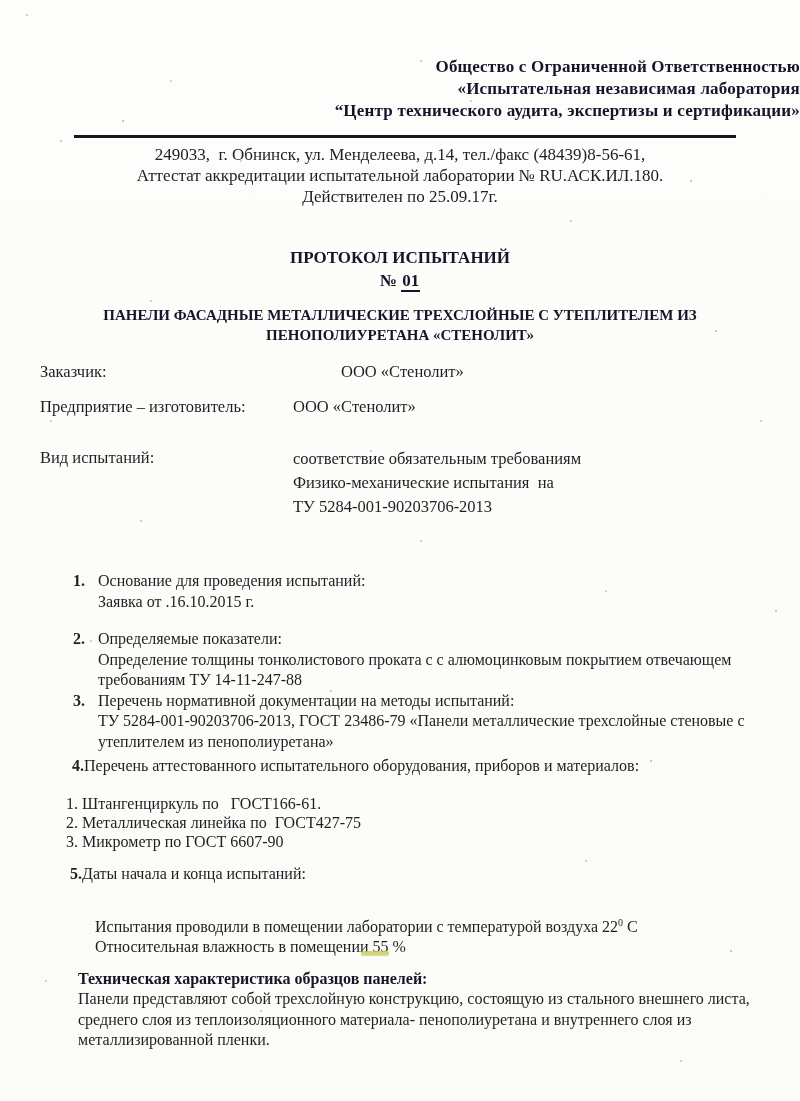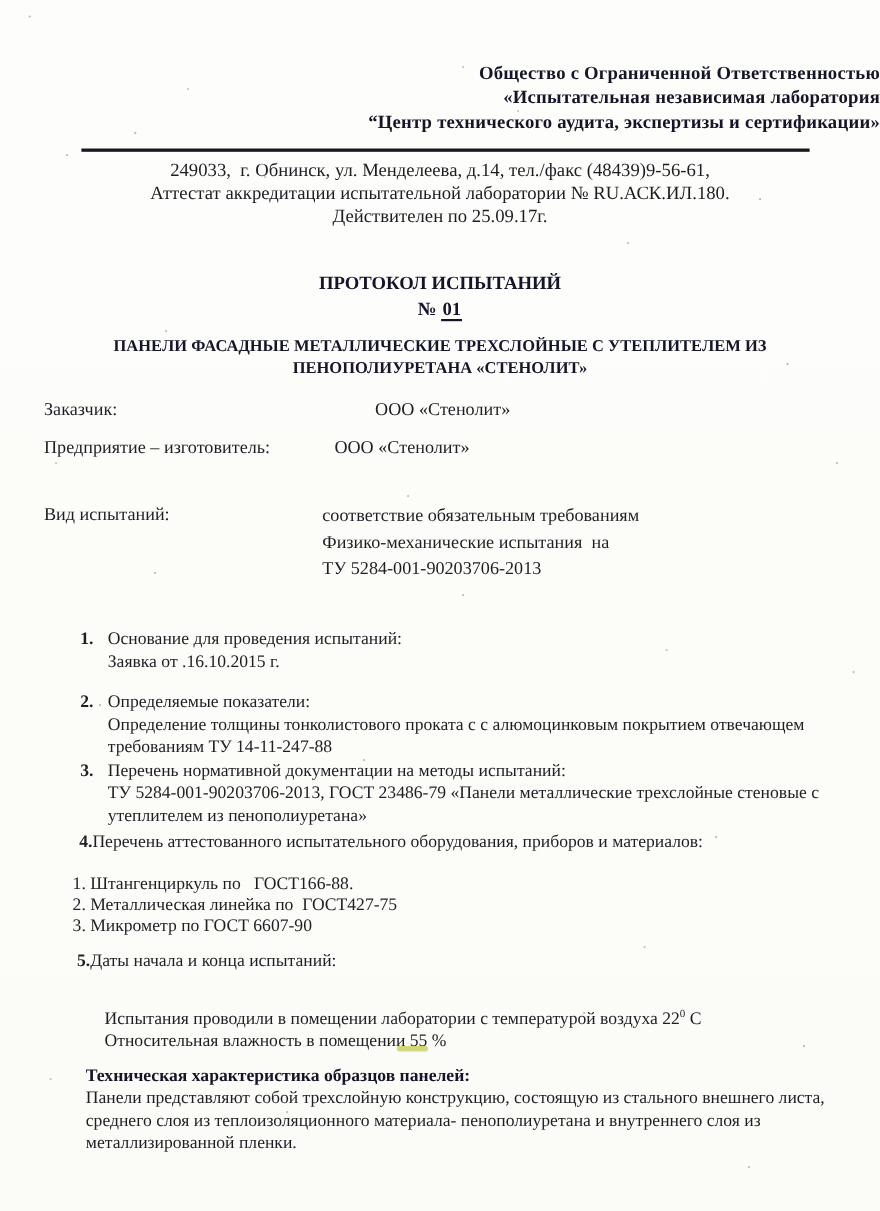--- a/index.html
+++ b/index.html
@@ -21,21 +21,21 @@
        font-weight:700;font-size:17px;color:#15152a;}
   .pnum{position:absolute;top:271px;left:0;width:100%;text-align:center;
        font-weight:700;font-size:17px;color:#15152a;}
   .pnum .u{border-bottom:2px solid #15152a;padding:0 1px;}
   .subject{position:absolute;top:305px;left:0;width:100%;text-align:center;
        font-weight:700;font-size:15px;line-height:20px;color:#15152a;}
   
   .fields{position:absolute;top:361px;left:40px;right:30px;font-size:16.5px;line-height:21px;}
   .frow{display:flex;align-items:flex-start;}
   .frow1{margin-bottom:14px;gap:48px;}
-  .frow2{margin-bottom:40px;gap:11px;}
+  .frow2{margin-bottom:30px;}
   .flabel{width:253px;flex:none;}
   .fval3 .vline{line-height:24px;}
   
   .note{position:absolute;top:520px;left:40px;right:30px;font-style:italic;
        font-size:15px;line-height:20.5px;color:#28282c;}
   
   .numlist{position:absolute;top:571px;left:40px;right:26px;font-size:16px;line-height:20.5px;}
   .li{display:flex;}
   .li .n{width:25px;margin-left:33px;font-weight:700;flex:none;}
   .li .lbody{flex:1;}
@@ -82,21 +82,21 @@
 
   <div class="org">
     <div class="t">Общество с Ограниченной Ответственностью</div>
     <div class="t">«Испытательная независимая лаборатория</div>
     <div class="t">“Центр технического аудита, экспертизы и сертификации»</div>
   </div>
 
   <div class="rule"></div>
 
   <div class="contact">
-    <div class="t">249033,  г. Обнинск, ул. Менделеева, д.14, тел./факс (48439)9-56-61,</div>
+    <div class="t">249033,  г. Обнинск, ул. Менделеева, д.14, тел./факс (48439)8-56-61,</div>
     <div class="t">Аттестат аккредитации испытательной лаборатории № RU.АСК.ИЛ.180.</div>
     <div class="t">Действителен по 25.09.17г.</div>
   </div>
 
   <div class="ptitle t">ПРОТОКОЛ ИСПЫТАНИЙ</div>
 
   <div class="pnum"><span class="t">№ </span><span class="u t">01</span></div>
 
   <div class="subject">
     <div class="t">ПАНЕЛИ ФАСАДНЫЕ МЕТАЛЛИЧЕСКИЕ ТРЕХСЛОЙНЫЕ С УТЕПЛИТЕЛЕМ ИЗ</div>
@@ -145,21 +145,21 @@
         <div class="t">Перечень нормативной документации на методы испытаний:</div>
         <div class="t">ТУ 5284-001-90203706-2013, ГОСТ 23486-79 «Панели металлические трехслойные стеновые с</div>
         <div class="t">утеплителем из пенополиуретана»</div>
       </div>
     </div>
   </div>
 
   <div class="sec4"><span class="bnum t">4.</span><span class="t">Перечень аттестованного испытательного оборудования, приборов и материалов:</span></div>
 
   <div class="equip">
-    <div class="t">1. Штангенциркуль по   ГОСТ166-88.</div>
+    <div class="t">1. Штангенциркуль по   ГОСТ166-61.</div>
     <div class="t">2. Металлическая линейка по  ГОСТ427-75</div>
     <div class="t">3. Микрометр по ГОСТ 6607-90</div>
   </div>
 
   <div class="sec5">
     <div><span class="bnum t">5.</span><span class="t">Даты начала и конца испытаний:</span></div>
   </div>
 
   <div class="cond">
     <div><span class="t">Испытания проводили в помещении лаборатории с температурой воздуха 22</span><sup class="t">0</sup><span class="t"> С</span></div>

